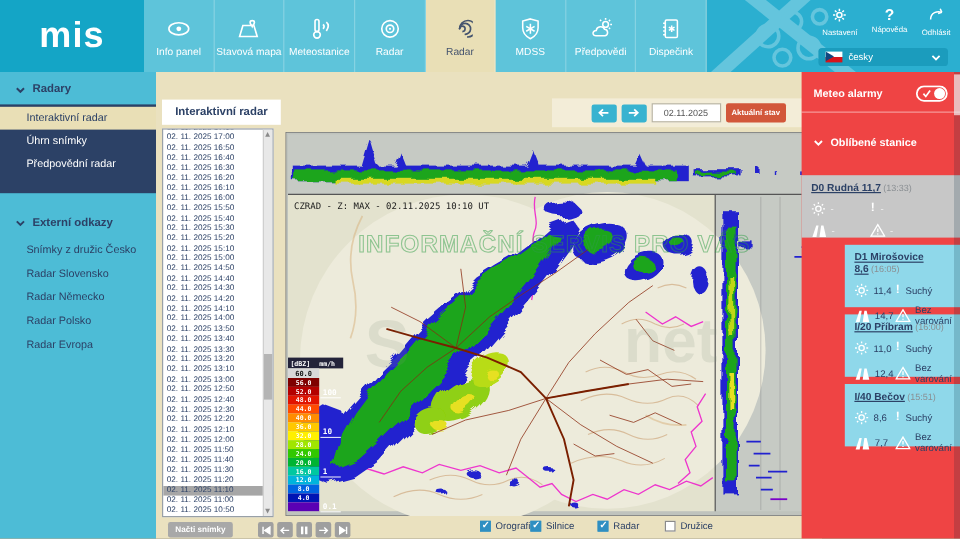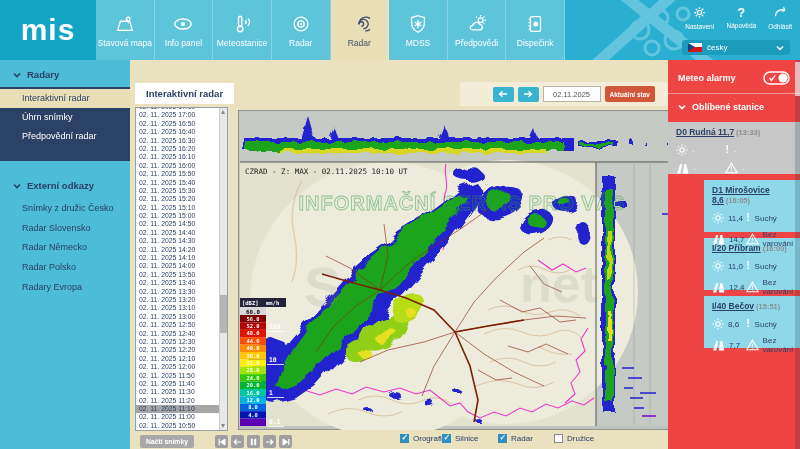--- a/index.html
+++ b/index.html
@@ -1,20 +1,20 @@
 <!DOCTYPE html>
 <html><head>
 <meta charset="utf-8">
 <style>
   html,body{margin:0;padding:0;background:#555;}
   .app{position:relative;width:800px;height:449px;overflow:hidden;background:#eae1bf;
        font-family:"Liberation Sans",sans-serif;-webkit-font-smoothing:antialiased;}
   
   .header{position:absolute;top:0;left:0;width:800px;height:60px;display:flex;}
-  .logo{width:96px;background:#14a5c6;color:#fff;display:flex;align-items:center;justify-content:center;
+  .logo{width:120px;background:#14a5c6;color:#fff;display:flex;align-items:center;justify-content:center;
         font-size:30px;font-weight:bold;letter-spacing:1px;cursor:pointer;}
   .nav{width:469px;display:flex;background:#5ec4da;}
   .nav-item{flex:1;display:flex;flex-direction:column;align-items:center;justify-content:center;gap:3px;
             color:#fff;font-size:8.5px;border-right:1px solid rgba(255,255,255,.25);cursor:pointer;}
   .nav-item.selected{background:#e9dfb6;color:#44536e;}
   .nav-icon svg{width:22px;height:22px;display:block;}
   .header-right{flex:1;background:#2bafd0;position:relative;overflow:hidden;}
   .decor{position:absolute;right:52px;top:0;}
   .header-actions{position:absolute;top:5px;right:8px;display:flex;gap:12px;}
   .h-action{display:flex;flex-direction:column;align-items:center;gap:2px;color:#fff;font-size:6.5px;cursor:pointer;}
@@ -32,28 +32,28 @@
   .sec-head{display:flex;align-items:center;gap:6px;padding:9px 8px 7px 13px;color:#2c4166;
             font-weight:bold;font-size:9.5px;cursor:pointer;}
   .nav-block{background:#2c4166;padding:2px 0 16px 0;}
   .side-item{padding:4px 8px 4px 22px;color:#fff;font-size:9px;cursor:pointer;line-height:1.2;}
   .side-item.selected{background:#e9dfb6;color:#2c4166;}
   .links .side-item{color:#2c4166;padding:4.5px 8px 4.5px 22px;}
   
   .rightbar{position:absolute;top:60px;right:0;width:132px;height:389px;background:#ef4444;color:#fff;}
   .alarms{display:flex;align-items:center;justify-content:space-between;padding:11px 10px 8px 10px;
           font-weight:bold;font-size:9px;}
-  .fav-head{display:flex;align-items:center;gap:6px;padding:8px 10px;font-weight:bold;font-size:9px;
+  .fav-head{display:flex;align-items:center;gap:6px;padding:20px 10px;font-weight:bold;font-size:9px;
             border-top:1px solid rgba(255,255,255,.45);cursor:pointer;}
   .stations{margin-top:2px;}
   .station{height:52px;box-sizing:border-box;padding:5px 8px 4px 8px;margin-bottom:6px;font-size:8px;}
   .station.gray{background:#c7c7c7;}
   .station.blue{background:#8fd8ea;margin-left:36px;}
   .st-name{font-weight:bold;color:#2c4166;text-decoration:underline;font-size:8.5px;cursor:pointer;}
-  .st-time{font-weight:bold;color:#8a8f93;text-decoration:none;font-size:7.5px;margin-left:2px;}
+  .st-time{font-weight:normal;color:#8a8f93;text-decoration:none;font-size:7.5px;margin-left:2px;}
   .st-grid{display:grid;grid-template-columns:42% 58%;row-gap:6px;margin-top:7px;}
   .st-cell{display:flex;align-items:center;gap:4px;color:#2c4166;}
   .station.gray .st-cell{color:#f2f2f2;}
   .st-cell svg{flex:0 0 auto;}
   .excl{color:#fff;font-weight:bold;font-size:10px;line-height:10px;width:5px;text-align:center;}
   .rb-scroll{position:absolute;top:0;right:0;width:5px;height:100%;background:rgba(0,40,60,.18);}
   .rb-thumb{position:absolute;top:2px;right:0;width:5px;height:34px;background:rgba(255,255,255,.65);}
   
   .main{position:absolute;top:60px;left:130px;width:555px;height:389px;background:#eae1bf;}
   .title-tab{position:absolute;left:5px;top:23px;height:21px;background:#fff;padding:0 11px;display:flex;
@@ -94,34 +94,34 @@
 <body>
 
 <div class="app">
 
   <header class="header">
     <div class="logo">mis</div>
     <nav class="nav" id="main-nav">
         <div class="nav-item">
           <span class="nav-icon">
             <svg viewBox="0 0 24 24" fill="none" stroke="currentColor" stroke-width="1.5">
-              <path d="M4 19 L7 9 H17 L20 19 Z"></path>
-              <path d="M15 9 C13 7 13 4.5 15.5 4.5 C18 4.5 18 7 16 9 L15.5 10 Z"></path>
-            </svg>
-          </span>
-          <span class="nav-label">Stavová mapa</span>
+              <ellipse cx="12" cy="12" rx="9" ry="5.5"></ellipse>
+              <circle cx="12" cy="12" r="2.2" fill="currentColor" stroke="none"></circle>
+            </svg>
+          </span>
+          <span class="nav-label">Info panel</span>
         </div>
         <div class="nav-item">
           <span class="nav-icon">
             <svg viewBox="0 0 24 24" fill="none" stroke="currentColor" stroke-width="1.5">
-              <ellipse cx="12" cy="12" rx="9" ry="5.5"></ellipse>
-              <circle cx="12" cy="12" r="2.2" fill="currentColor" stroke="none"></circle>
-            </svg>
-          </span>
-          <span class="nav-label">Info panel</span>
+              <path d="M4 19 L7 9 H17 L20 19 Z"></path>
+              <path d="M15 9 C13 7 13 4.5 15.5 4.5 C18 4.5 18 7 16 9 L15.5 10 Z"></path>
+            </svg>
+          </span>
+          <span class="nav-label">Stavová mapa</span>
         </div>
         <div class="nav-item">
           <span class="nav-icon">
             <svg viewBox="0 0 24 24" fill="none" stroke="currentColor" stroke-width="1.5">
               <rect x="8.2" y="3.5" width="3.6" height="11" rx="1.8"></rect>
               <circle cx="10" cy="17.5" r="3"></circle>
               <path d="M15.5 8 q2 2 0 4"></path>
               <path d="M18.5 6 q3.5 3 0 8"></path>
             </svg>
           </span>
@@ -236,21 +236,21 @@
       <svg width="8" height="6" viewBox="0 0 8 6">
           <path d="M1 1.5 L4 4.5 L7 1.5" stroke="#2c4166" stroke-width="1.6" fill="none"></path>
         </svg>
       <span>Externí odkazy</span>
     </div>
     <div class="links" id="external-links">
         <div class="side-item">Snímky z družic Česko</div>
         <div class="side-item">Radar Slovensko</div>
         <div class="side-item">Radar Německo</div>
         <div class="side-item">Radar Polsko</div>
-        <div class="side-item">Radary Evropa</div>
+        <div class="side-item">Radar Evropa</div>
       </div>
   </aside>
 
   <main class="main">
     <div class="title-tab">Interaktivní radar</div>
     <div class="ctrl-strip">
       <button class="arrow-btn">
         <svg width="10" height="8" viewBox="0 0 10 8">
             <path d="M9 4 H2 M4.5 1.2 L1.5 4 l3 2.8" stroke="#fff" stroke-width="1.4" fill="none"></path>
           </svg>

